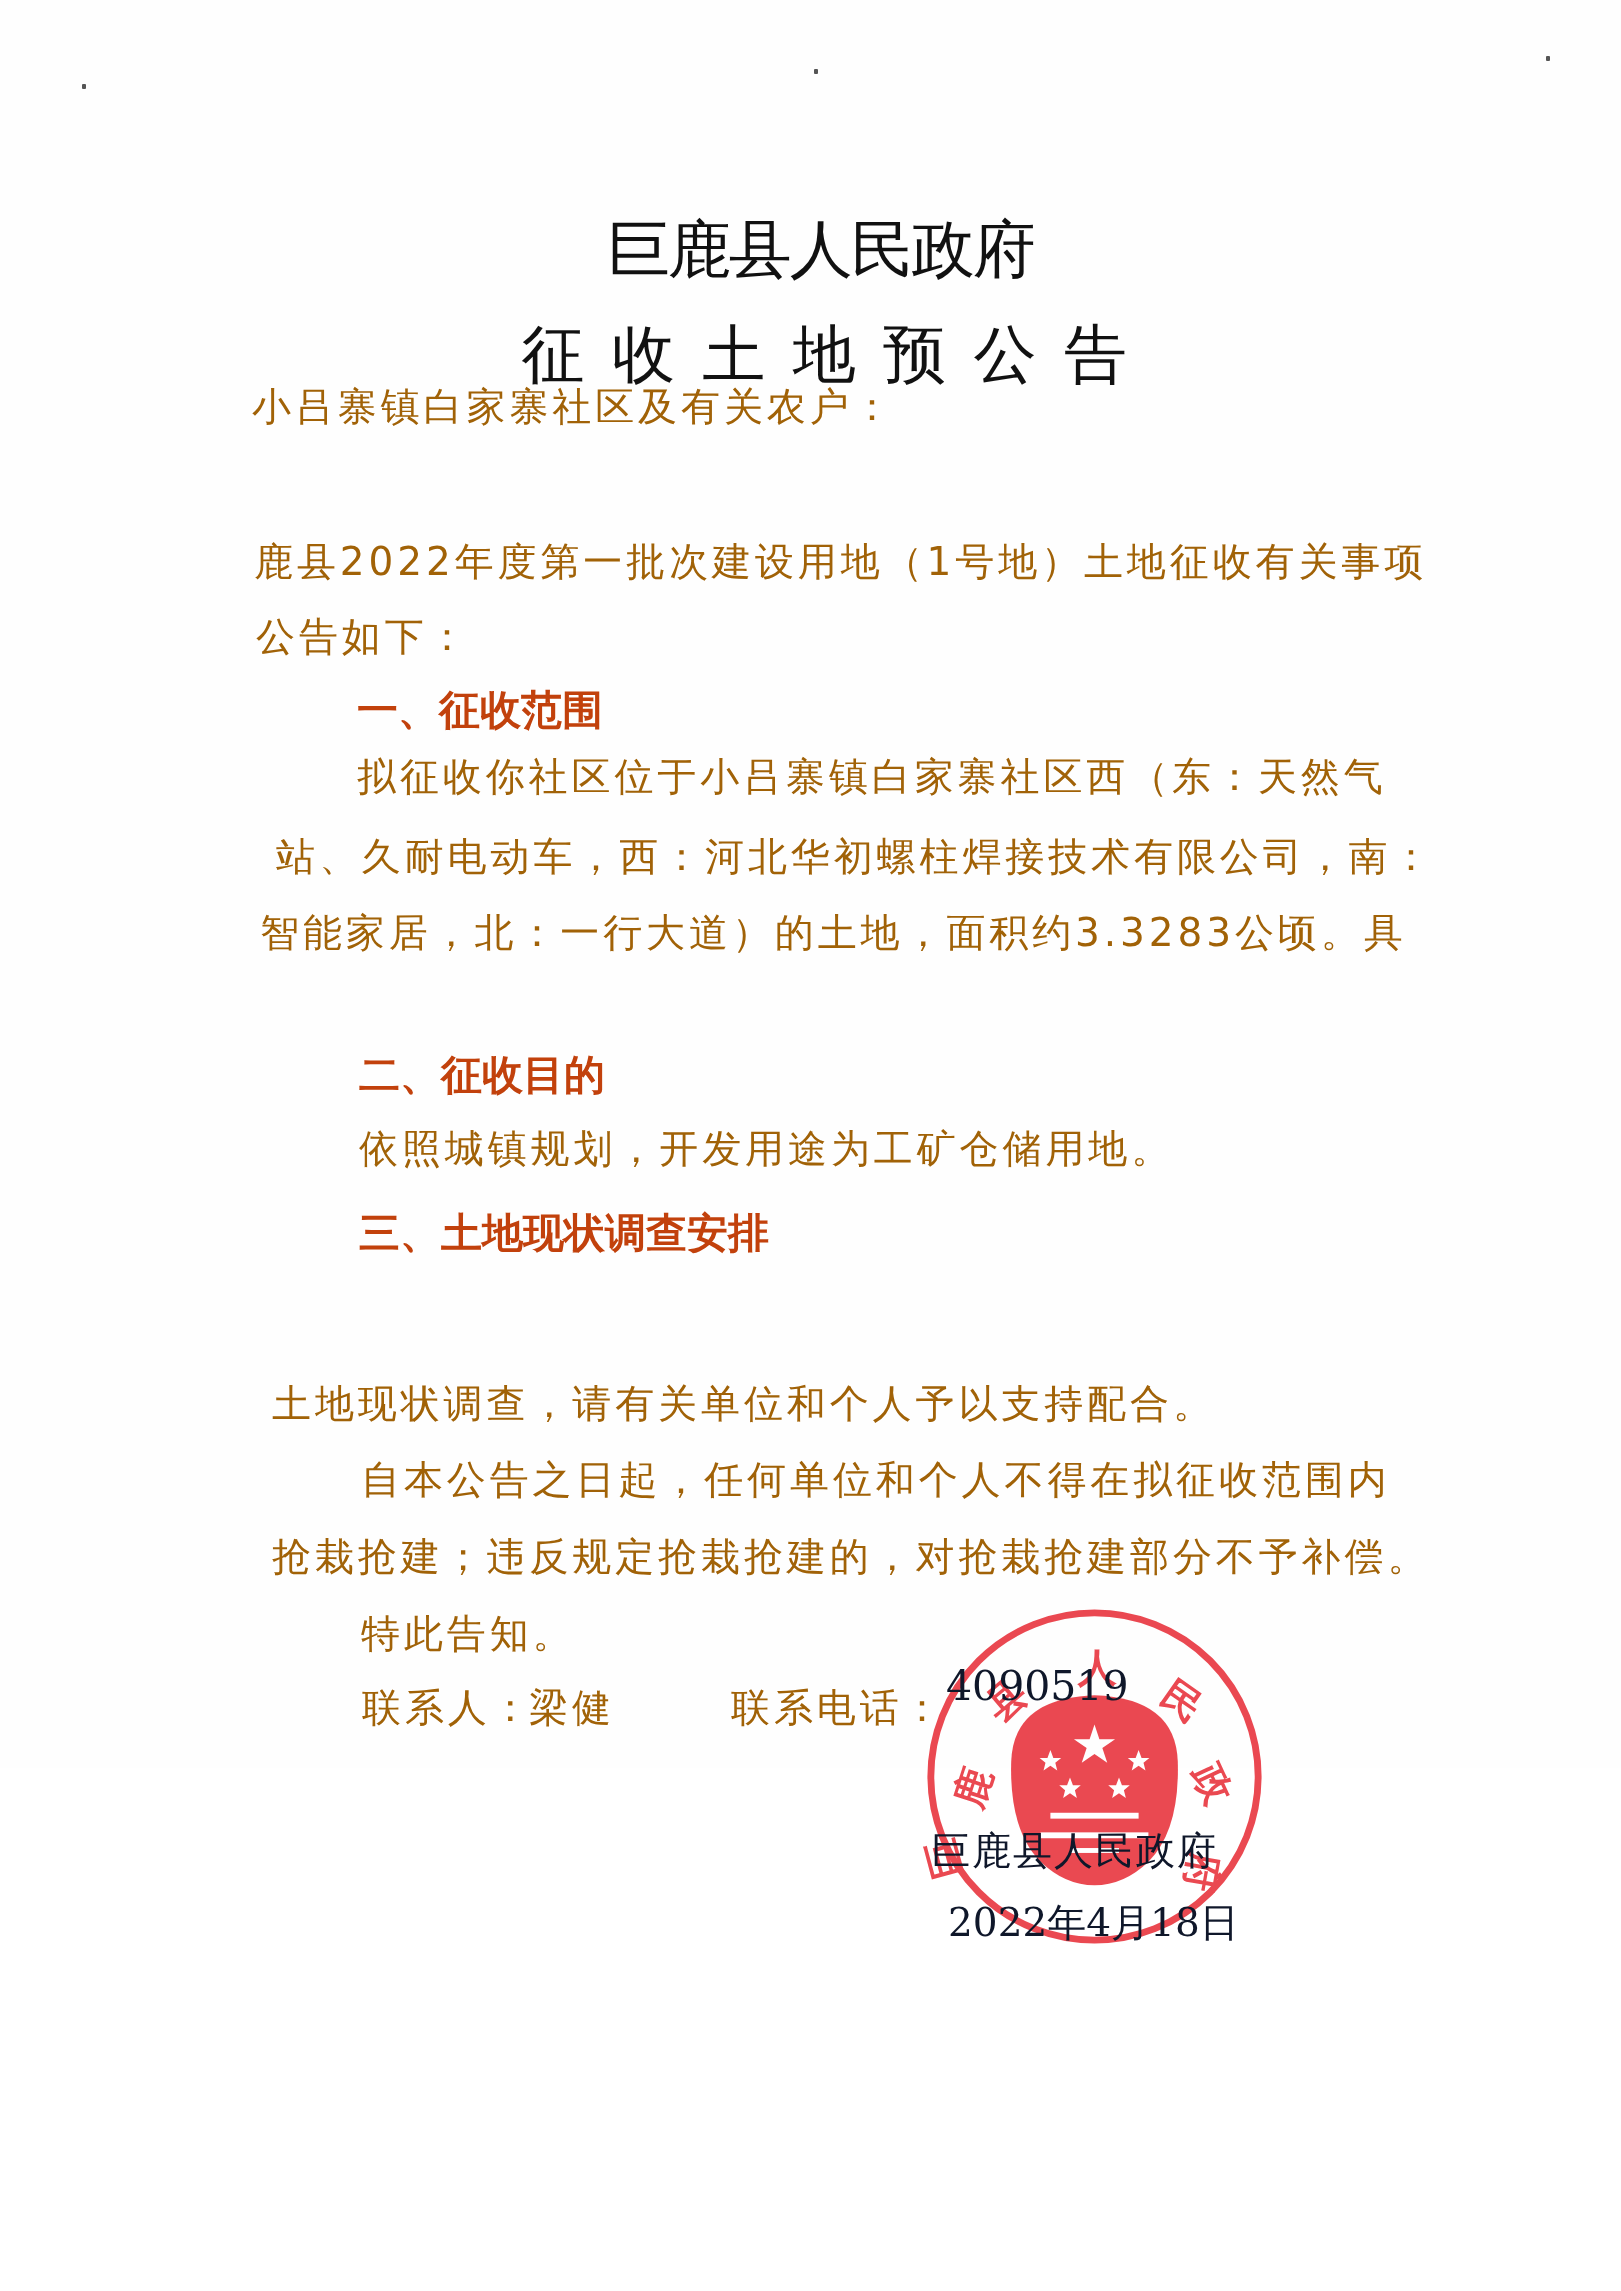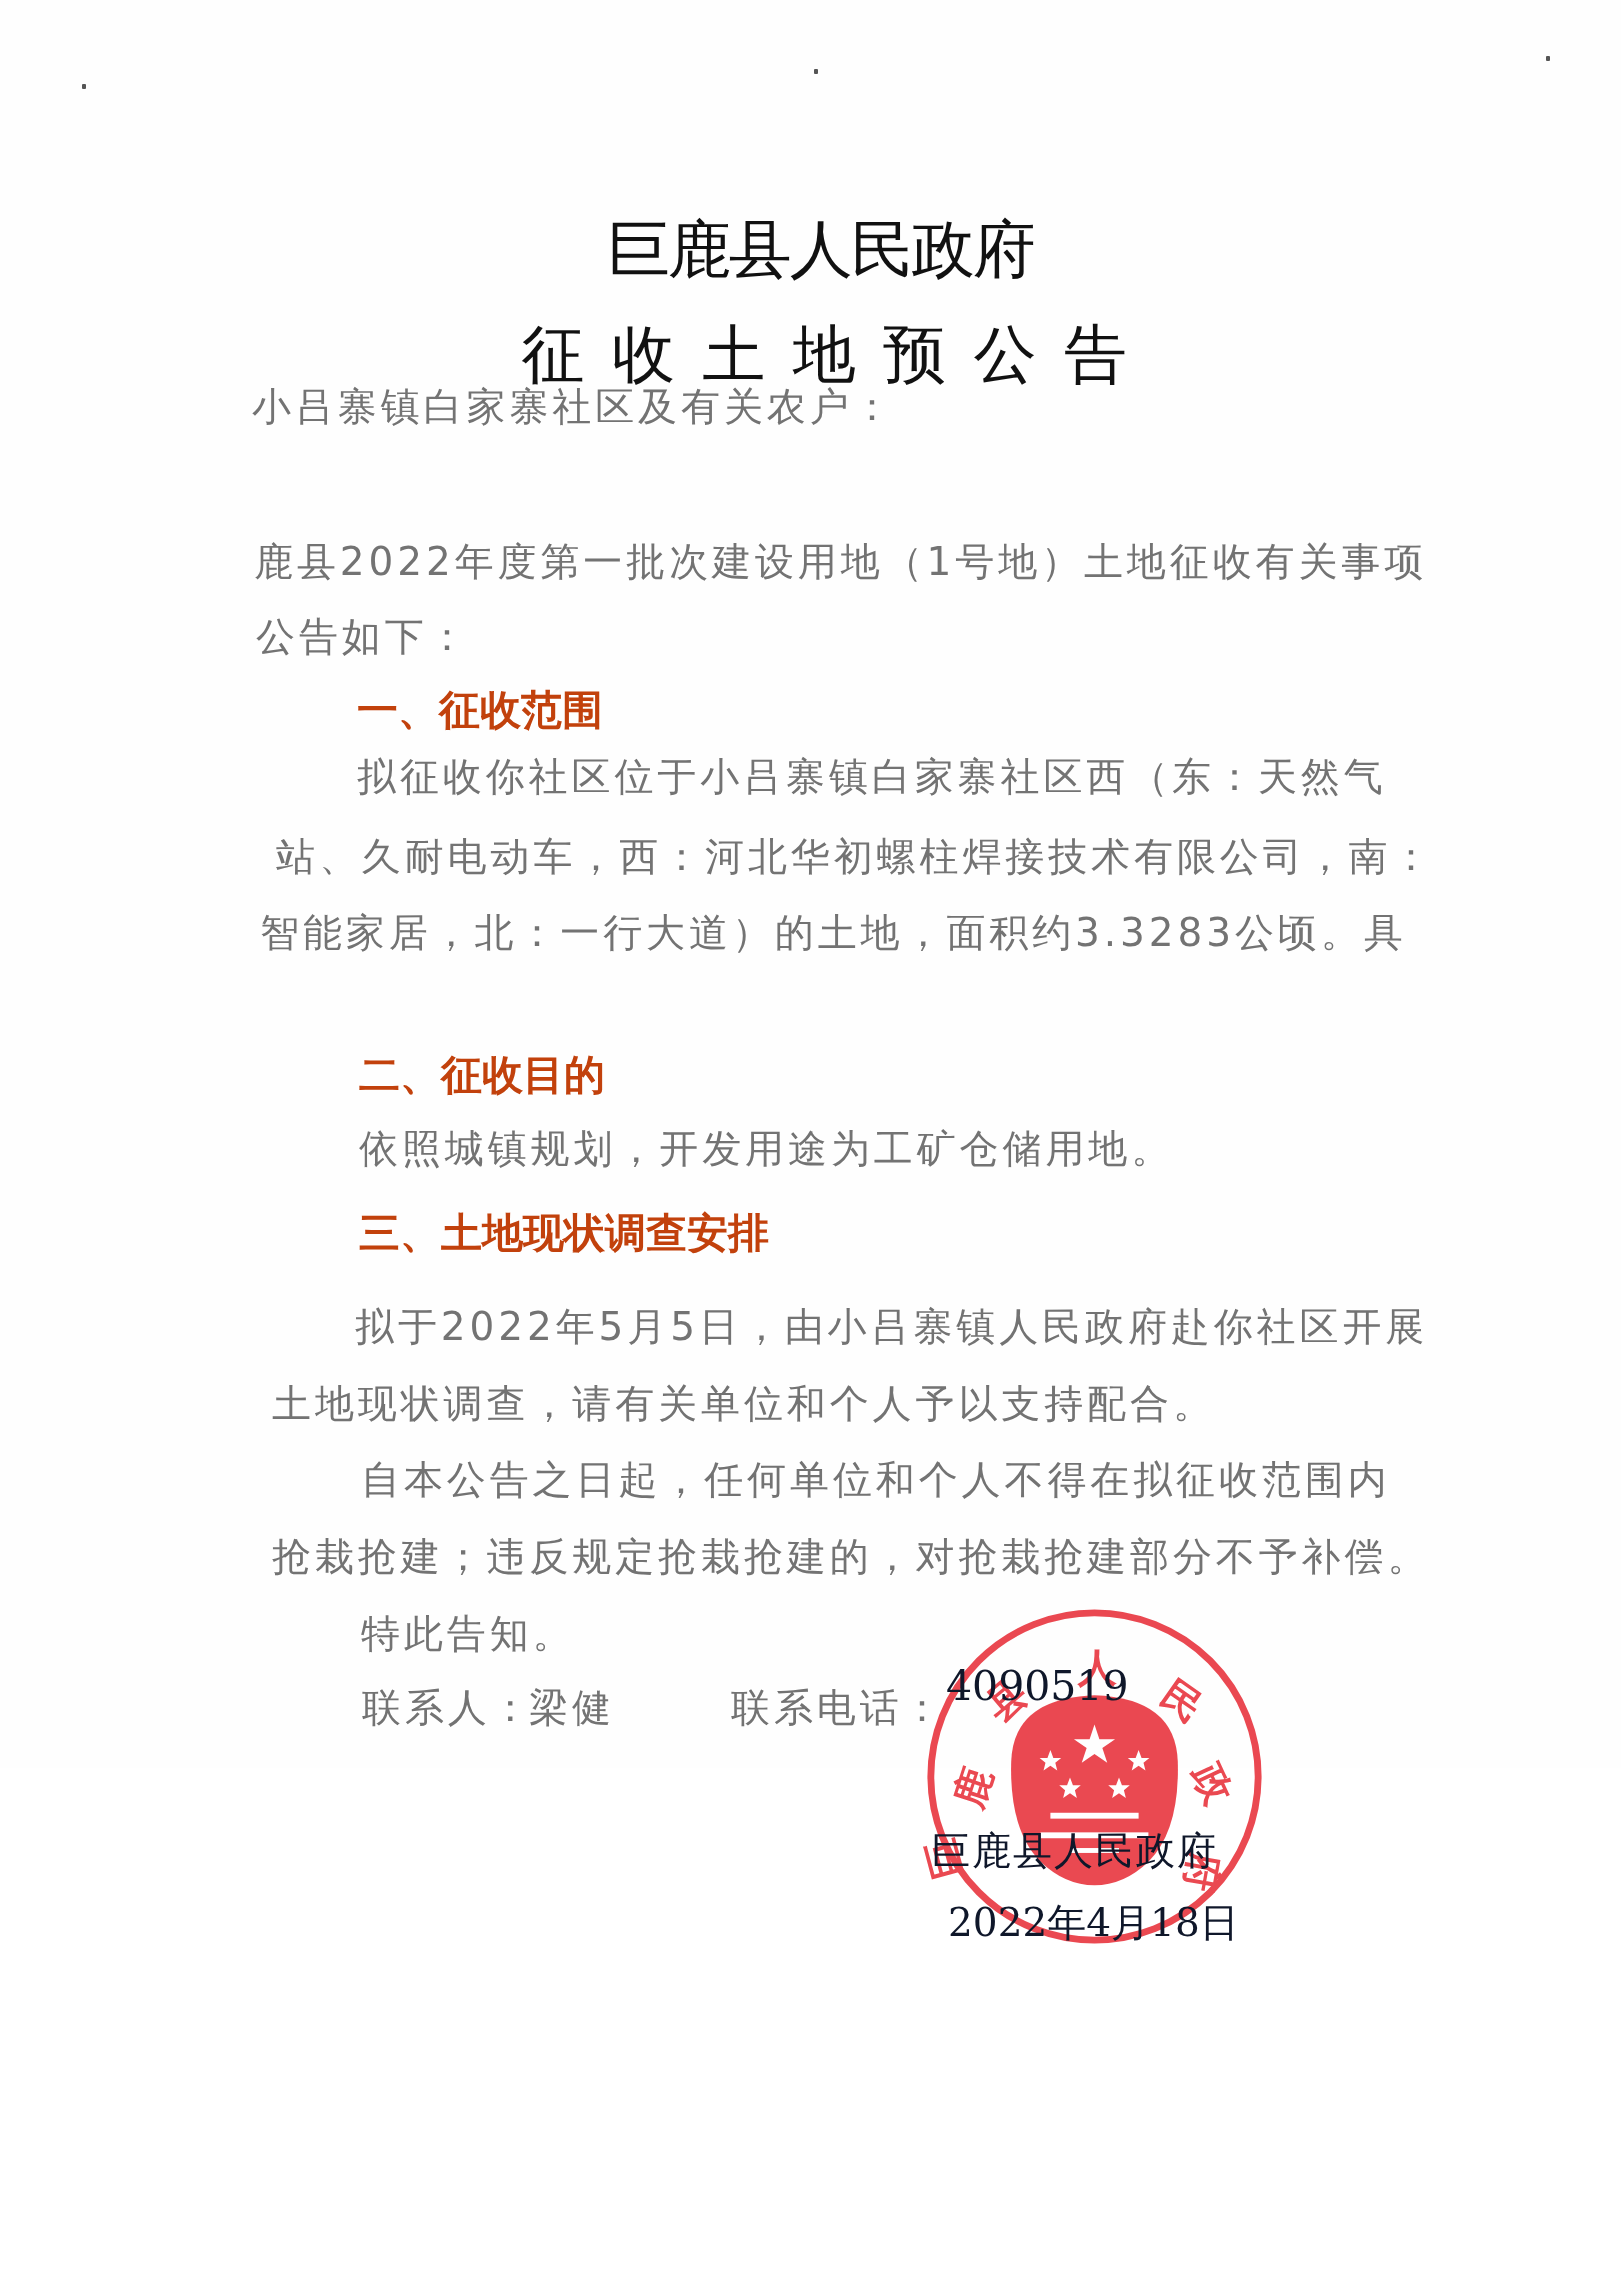--- a/index.html
+++ b/index.html
@@ -6,21 +6,21 @@
   body { width: 1621px; height: 2292px; position: relative; overflow: hidden;
          font-family: "DejaVu Serif", "Liberation Serif", serif; color: #141414; }
   .page { position: absolute; left: 0; top: 0; width: 1621px; height: 1768px; background: #fefefe; }
   .speck { position: absolute; width: 3.9px; height: 4.9px; background: #555; border-radius: 1px; }
   .title { position: absolute; left: 0; width: 1621px; text-align: center; white-space: nowrap;
            font-family: "DejaVu Serif", "Liberation Serif", serif; color: #111; line-height: 1; }
   .title-1 { top: 218px; font-size: 63px; letter-spacing: -2px; padding-left: 9.8px; }
   .title-2 { top: 323px; font-size: 63px; letter-spacing: 27.4px; padding-left: 27.4px; }
   .line { position: absolute; white-space: nowrap; font-size: 39px; line-height: 1;
           letter-spacing: 3.9px; font-family: "DejaVu Sans", "Liberation Sans", sans-serif;
-          font-weight: normal; color: #737373; }
+          font-weight: normal; color: #a16207; }
   .heading { position: absolute; white-space: nowrap; font-size: 41px; line-height: 1;
              font-family: "DejaVu Sans", "Liberation Sans", sans-serif; font-weight: bold;
              letter-spacing: 0px; color: #c2410c; }
   .stamp { position: absolute; left: 923px; top: 1605px; width: 343px; height: 343px; }
   .sign { position: absolute; white-space: nowrap; font-family: "DejaVu Serif", "Liberation Serif", serif;
           font-size: 39px; line-height: 1; color: #0f172a; }
 </style>
 </head>
 <body>
 
@@ -40,21 +40,20 @@
 
   <div class="heading" style="left:357px;top:690px;">一、征收范围</div>
   <div class="line" style="left:357px;top:757px;">拟征收你社区位于小吕寨镇白家寨社区西（东：天然气</div>
   <div class="line" style="left:260px;top:837px;margin-left:16px;">站、久耐电动车，西：河北华初螺柱焊接技术有限公司，南：</div>
   <div class="line" style="left:260px;top:913px;">智能家居，北：一行大道）的土地，面积约3.3283公顷。具</div>
 
   <div class="heading" style="left:359px;top:1055px;">二、征收目的</div>
   <div class="line" style="left:359px;top:1129px;">依照城镇规划，开发用途为工矿仓储用地。</div>
 
   <div class="heading" style="left:359px;top:1201px;margin-top:12px;">三、土地现状调查安排</div>
-  <div class="line" style="left:355px;top:1307px;">拟于2022年5月5日，由小吕寨镇人民政府赴你社区开展</div>
   <div class="line" style="left:272px;top:1384px;">土地现状调查，请有关单位和个人予以支持配合。</div>
 
   <div class="line" style="left:361px;top:1460px;">自本公告之日起，任何单位和个人不得在拟征收范围内</div>
   <div class="line" style="left:272px;top:1537px;">抢栽抢建；违反规定抢栽抢建的，对抢栽抢建部分不予补偿。</div>
 
   <div class="line" style="left:361px;top:1614px;">特此告知。</div>
 
   <div class="line" style="left:362px;top:1688px;">联系人：</div>
   <div class="line" style="left:529px;top:1688px;">梁健</div>
   <div class="line" style="left:731px;top:1688px;">联系电话：</div>

